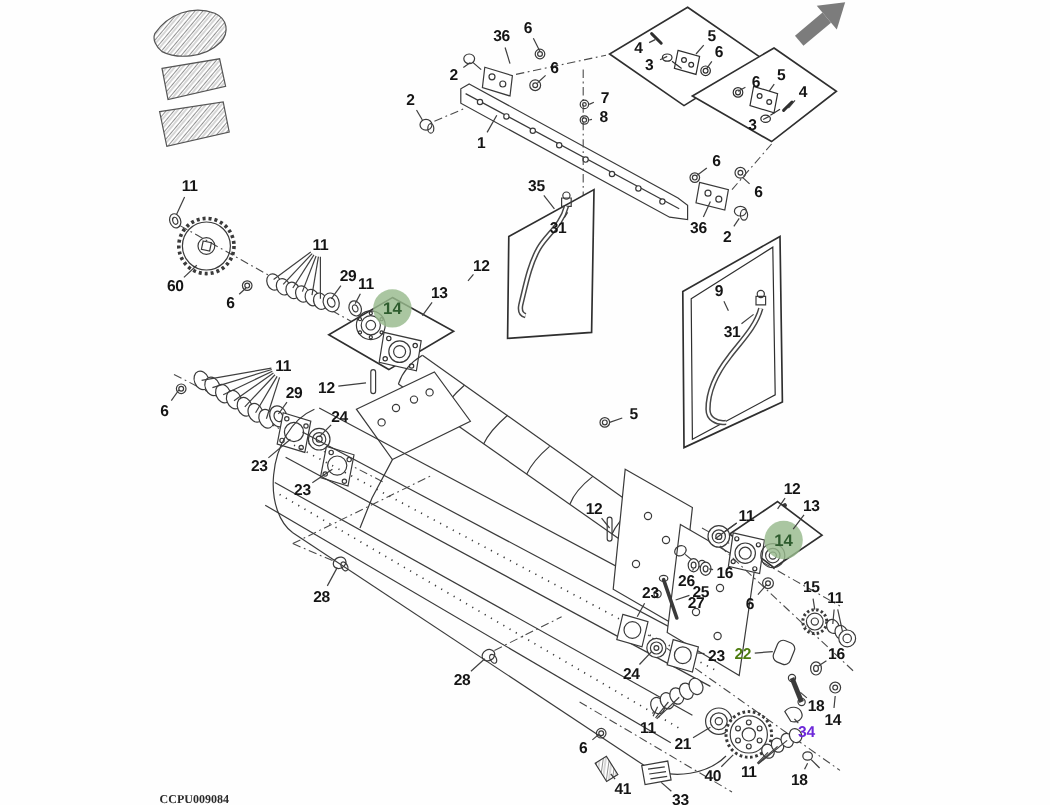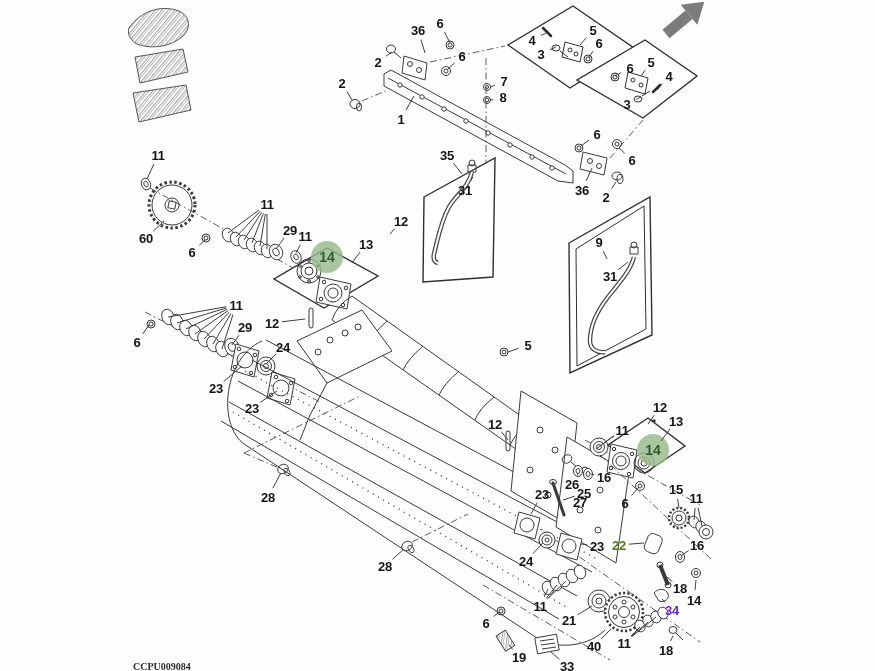--- a/index.html
+++ b/index.html
@@ -524,21 +524,21 @@
       <div class="part-label" style="left: 619px; top: 545px; color: #4d7c0f;">22</div>
       <div class="part-label" style="left: 680px; top: 588px; color: rgb(20, 20, 20);">18</div>
       <div class="part-label" style="left: 694px; top: 600px; color: rgb(20, 20, 20);">14</div>
       <div class="part-label" style="left: 672px; top: 610px; color: #6d28d9;">34</div>
       <div class="part-label" style="left: 666px; top: 650px; color: rgb(20, 20, 20);">18</div>
       <div class="part-label" style="left: 569px; top: 620px; color: rgb(20, 20, 20);">21</div>
       <div class="part-label" style="left: 594px; top: 646px; color: rgb(20, 20, 20);">40</div>
       <div class="part-label" style="left: 624px; top: 643px; color: rgb(20, 20, 20);">11</div>
       <div class="part-label" style="left: 540px; top: 606px; color: rgb(20, 20, 20);">11</div>
       <div class="part-label" style="left: 486px; top: 623px; color: rgb(20, 20, 20);">6</div>
-      <div class="part-label" style="left: 519px; top: 657px; color: rgb(20, 20, 20);">19</div>
+      <div class="part-label" style="left: 519px; top: 657px; color: rgb(20, 20, 20);">41</div>
       <div class="part-label" style="left: 567px; top: 666px; color: rgb(20, 20, 20);">33</div>
       <div class="part-label" style="left: 542px; top: 494px; color: rgb(20, 20, 20);">23</div>
       <div class="part-label" style="left: 526px; top: 561px; color: rgb(20, 20, 20);">24</div>
     </div>
 
 <div id="part-code">CCPU009084</div>
 
 </div>
 
 </body></html>

